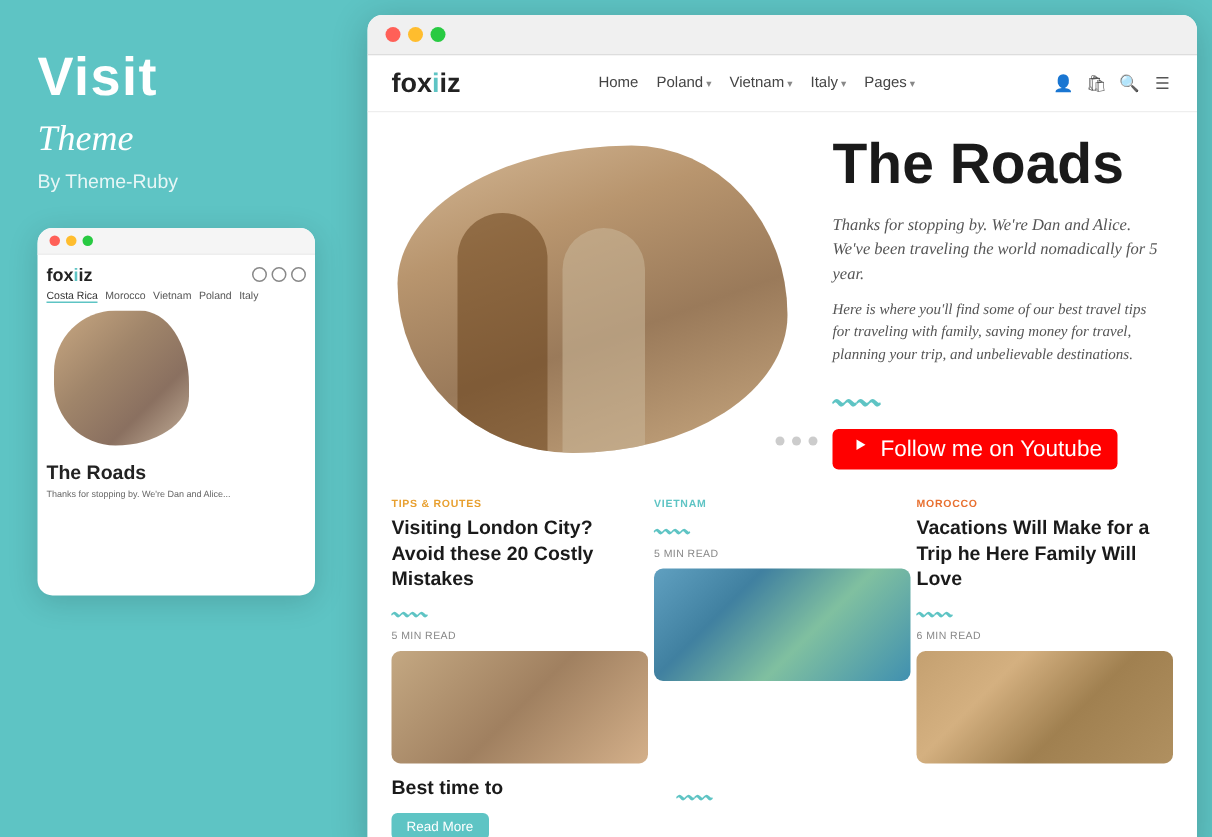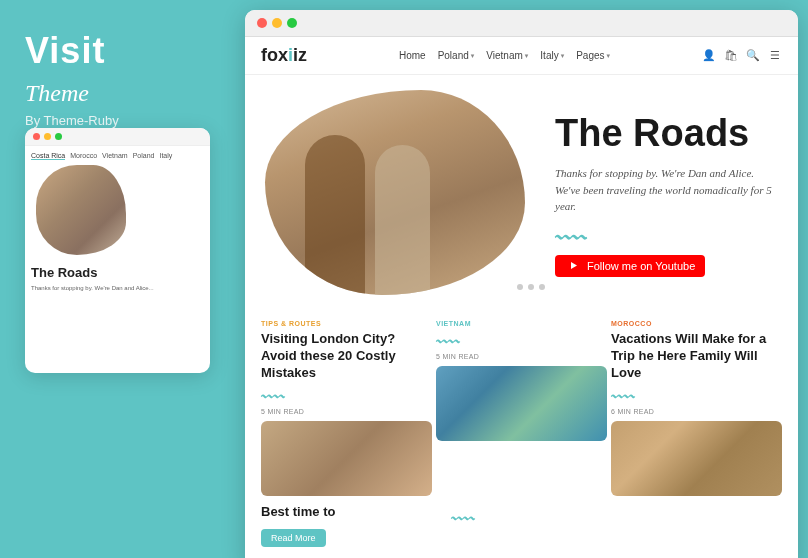--- a/index.html
+++ b/index.html
@@ -38,20 +38,21 @@
       font-size: 24px;
       font-family: Georgia, serif;
       font-style: italic;
       margin-bottom: 6px;
     }
 
     .brand-by {
       color: rgba(255,255,255,0.85);
       font-size: 13px;
       font-family: Arial, sans-serif;
+      margin-bottom: 24px;
     }
 
     
     .mobile-preview {
       width: 185px;
       height: 245px;
       background: white;
       border-radius: 10px;
       overflow: hidden;
       box-shadow: 0 4px 20px rgba(0,0,0,0.15);
@@ -380,21 +381,21 @@
       margin-bottom: 8px;
     }
 
     .youtube-btn {
       display: flex;
       gap: 6px;
       background: #ff0000;
       color: white;
       padding: 5px 10px;
       border-radius: 4px;
-      font-size: 11px;
+      font-size: 15px;
       font-family: Arial, sans-serif;
       width: fit-content;
     }
 
     
     .articles-section {
       padding: 10px 16px 0;
       background: white;
     }
 
@@ -509,20 +510,30 @@
   <div class="brand-subtitle">Theme</div>
   <div class="brand-by">By Theme-Ruby</div>
 
   <div class="mobile-preview">
     <div class="mobile-top-bar">
       <div class="mobile-dot red"></div>
       <div class="mobile-dot yellow"></div>
       <div class="mobile-dot green"></div>
     </div>
     <div class="mobile-content">
+      <div class="mobile-logo-row">
+        <div class="mobile-logo-text">
+          <span>fox</span><span class="mobile-logo-x">i</span><span>iz</span>
+        </div>
+        <div class="mobile-icons-row">
+          <div class="mobile-icon-circle"></div>
+          <div class="mobile-icon-circle"></div>
+          <div class="mobile-icon-circle"></div>
+        </div>
+      </div>
       <div class="mobile-nav">
         <span class="mobile-nav-item active">Costa Rica</span>
         <span class="mobile-nav-item">Morocco</span>
         <span class="mobile-nav-item">Vietnam</span>
         <span class="mobile-nav-item">Poland</span>
         <span class="mobile-nav-item">Italy</span>
       </div>
       <div class="mobile-image-area">
         <div class="mobile-blob-bg"></div>
         <div class="mobile-couple-img"></div>
@@ -568,20 +579,21 @@
       <div class="hero-couple"></div>
       <div class="hero-dots">
         <div class="hero-dot-item"></div>
         <div class="hero-dot-item"></div>
         <div class="hero-dot-item"></div>
       </div>
     </div>
     <div class="hero-text">
       <div class="hero-title">The Roads</div>
       <div class="hero-desc">Thanks for stopping by. We're Dan and Alice. We've been traveling the world nomadically for 5 year.</div>
+      <div class="hero-desc-2">Here is where you'll find some of our best travel tips for traveling with family, saving money for travel, planning your trip, and unbelievable destinations.</div>
       <div class="hero-wave">〰〰</div>
       <div class="youtube-btn">
         <svg width="16" height="11" viewBox="0 0 16 11">
           <rect width="16" height="11" rx="2" fill="#ff0000"></rect>
           <polygon points="6,2 12,5.5 6,9" fill="white"></polygon>
         </svg>
         <span>Follow me on Youtube</span>
       </div>
     </div>
   </div>

